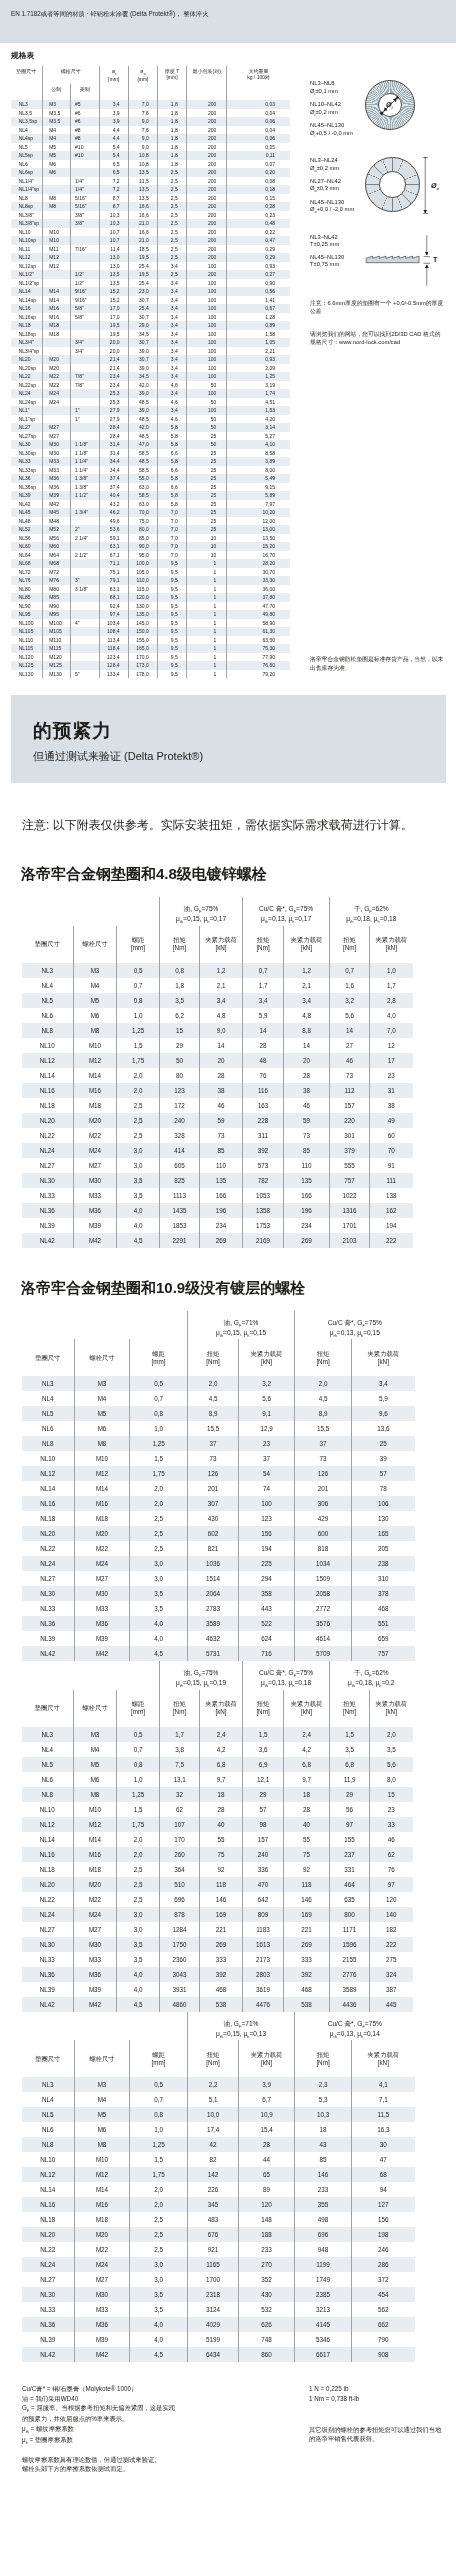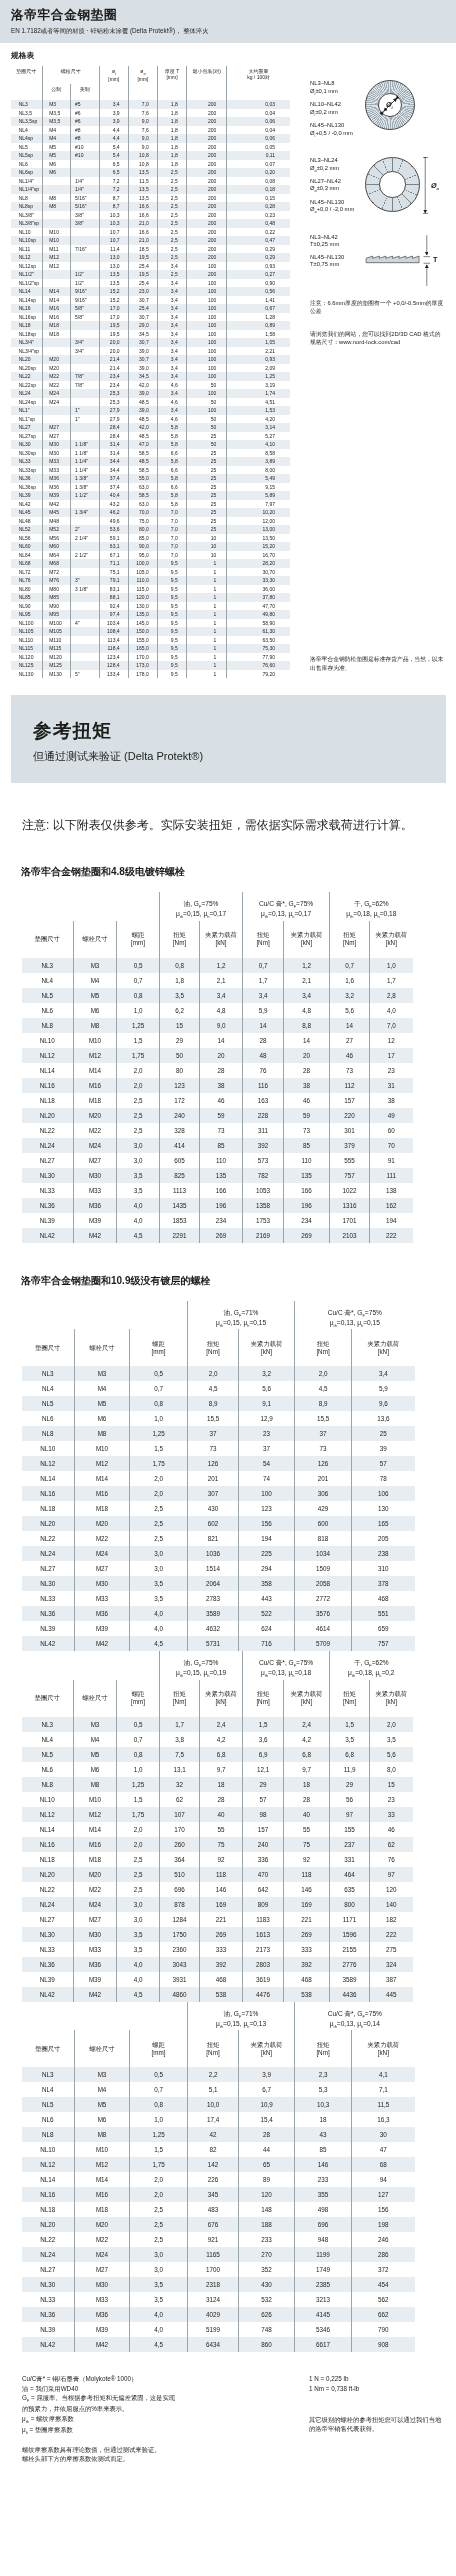--- a/index.html
+++ b/index.html
@@ -40,42 +40,41 @@
   svg line,svg path{stroke:#1d1d1b;}
   .tnote{margin:12px 0 0;line-height:1.45;}
   .cadnote{margin:14.3px 0 0;line-height:1.45;}
   .stocknote{margin-top:auto;line-height:1.5;font-size:5.8px;}
   
   .torque-band{margin:16.5px 11px 0;height:88px;background:#d9e0e5;box-sizing:border-box;padding:23px 0 0 22px;}
   .torque-band h1{margin:0;font-size:18.7px;font-weight:bold;letter-spacing:1.1px;}
   .torque-band p{margin:5.5px 0 0;font-size:11px;}
   .notice{margin:34px 11px 0 22px;font-size:12px;}
   
-  .tq-sec h3{font-size:10px;font-weight:bold;margin:31px 0 13.2px 21px;}
+  .tq-sec h3{font-size:15px;font-weight:bold;margin:31px 0 13.2px 21px;}
   .tq{margin-left:21.5px;width:391px;table-layout:fixed;}
   .tq th{font-weight:normal;}
   .tq .grow th{height:26.4px;vertical-align:bottom;font-size:6.6px;line-height:1.35;padding-bottom:1.1px;text-align:center;}
   .tq .lrow th{height:35px;vertical-align:middle;font-size:6.3px;line-height:1.3;text-align:center;}
   .tq .grow th.gb{border-left:0.6px solid #9aa4ab;}
   .tq .lrow th+th{border-left:0.6px solid #9aa4ab;}
   .tq tbody td{height:15px;text-align:center;font-size:6.3px;padding:0;}
   .tq tbody td+td{border-left:0.6px solid #9aa4ab;}
   .tq tbody tr:nth-child(odd){background:#e8edf1;}
   
   .footnotes{display:flex;margin:22px 11px 0 22px;font-size:6.3px;line-height:1.5;}
   .fn-left{width:262px;flex:none;}
   .fn-right{margin-left:25px;}
   .fn-gap{height:8.8px;}
   sub{font-size:3.9px;}
 </style>
 </head>
 <body>
 
 <header class="top-band">
-  <h1>洛帝牢合金钢垫圈</h1>
   <p>EN 1.7182或者等同的材质 · 锌铝粉末涂覆 (Delta Protekt®)， 整体淬火</p>
 </header>
 
 <section class="spec-section">
   <h2>规格表</h2>
   <div class="spec-flex">
     <table class="spec">
       <colgroup>
         <col style="width:31px">
           <col style="width:28px">
@@ -868,21 +867,21 @@
       </div>
 
       <p class="tnote">注意：6.6mm厚度的垫圈有一个 +0,0/-0.5mm的厚度公差</p>
       <p class="cadnote">请浏览我们的网站，您可以找到2D/3D CAD 格式的规格尺寸：www.nord-lock.com/cad</p>
       <p class="stocknote">洛帝牢合金钢防松垫圈是标准存货产品，当然，以未出售库存为准。</p>
     </aside>
   </div>
 </section>
 
 <section class="torque-band">
-  <h1>参考扭矩</h1>
+  <h1>的预紧力</h1>
   <p>但通过测试来验证 (Delta Protekt®)</p>
 </section>
 
 <p class="notice">注意: 以下附表仅供参考。实际安装扭矩，需依据实际需求载荷进行计算。</p>
 
 <div id="torque-tables">
     <section class="tq-sec">
       <h3>洛帝牢合金钢垫圈和4.8级电镀锌螺栓</h3>
       <table class="tq">
         <colgroup>

